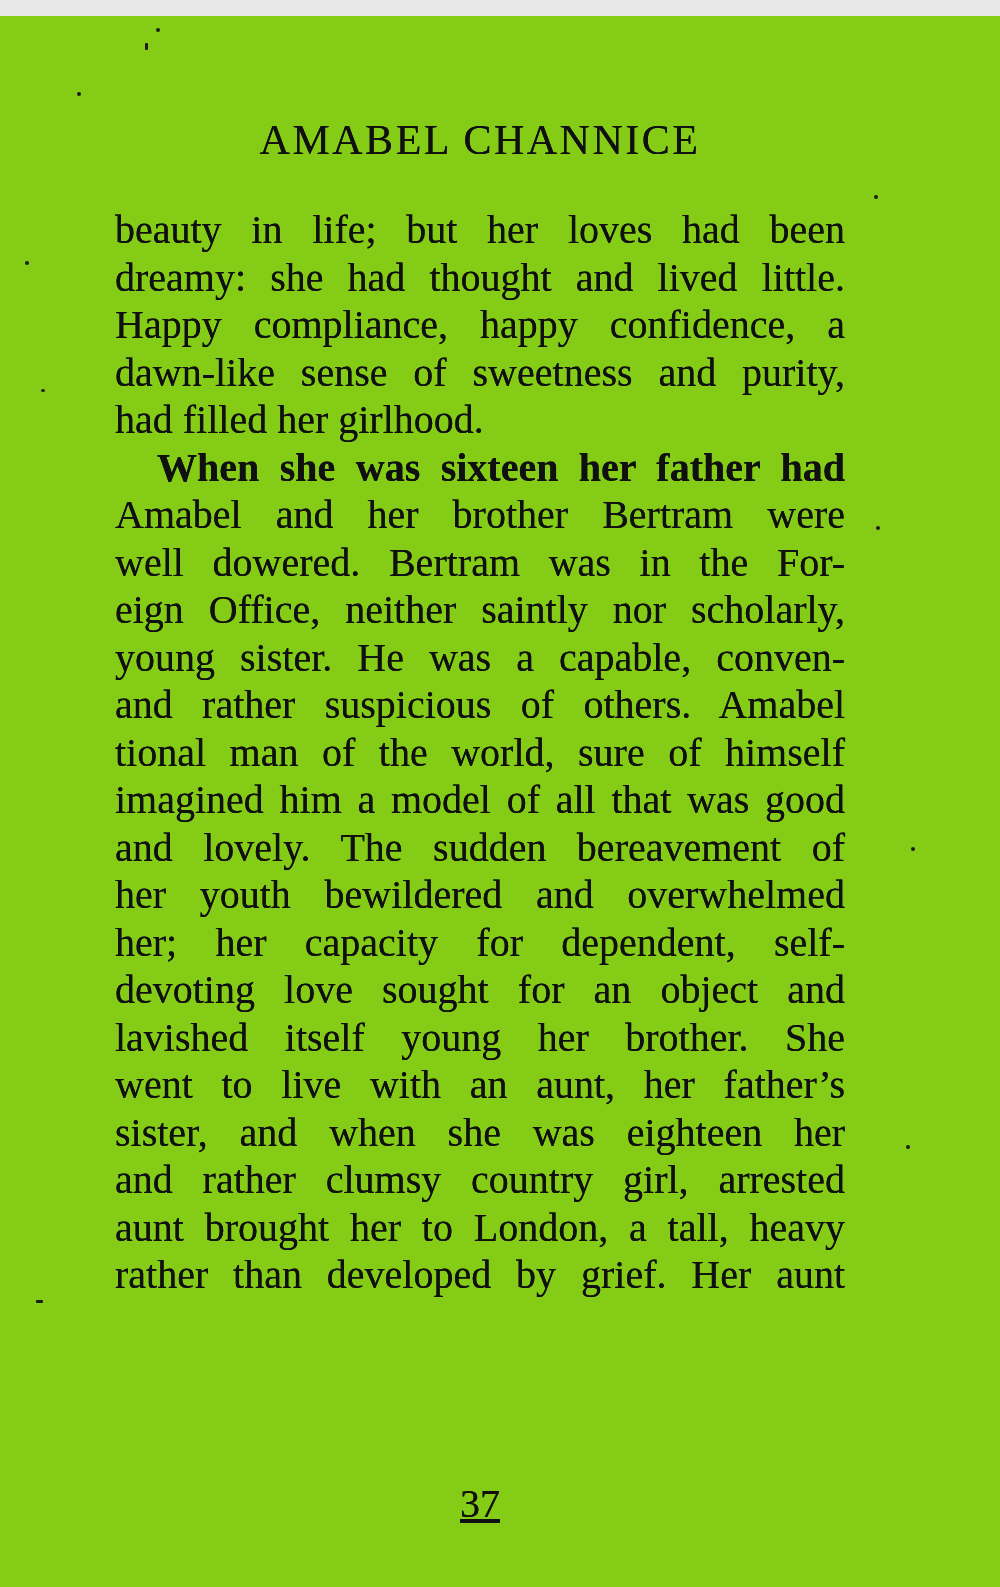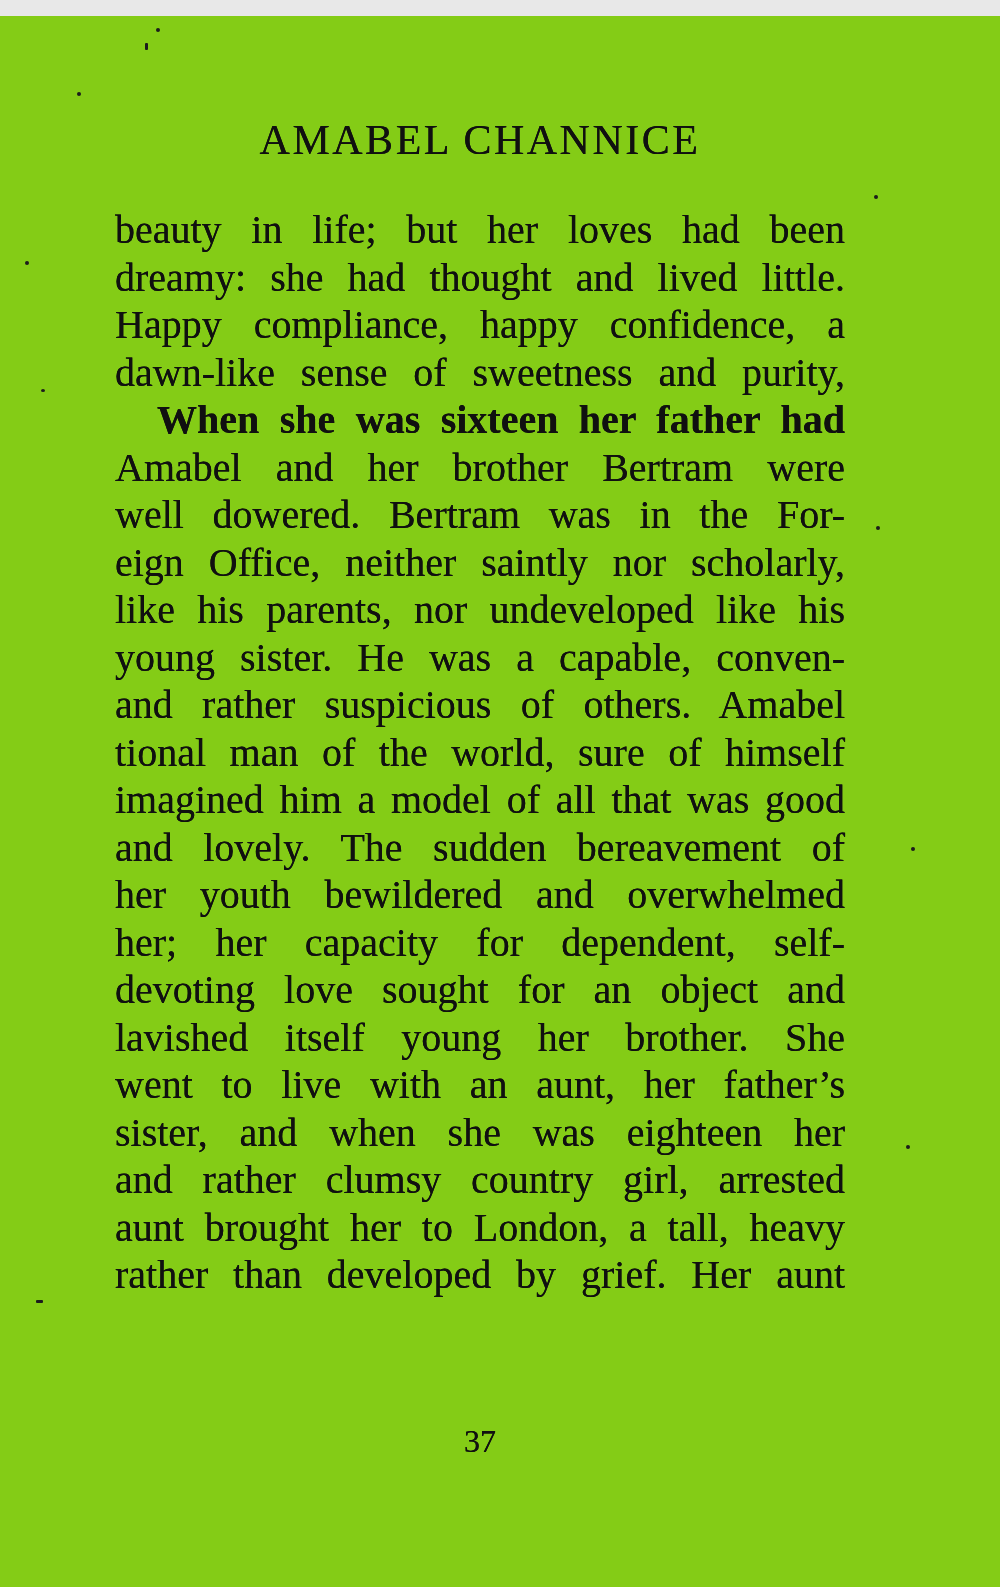--- a/index.html
+++ b/index.html
@@ -47,24 +47,25 @@
   .line.par-end {
     text-align-last: left;
   }
   .line.indent {
     text-indent: 42px;
     font-weight: bold;
   }
   .page-number {
     position: absolute;
     left: 115px;
-    top: 1407px;
+    top: 1464px;
     width: 730px;
     text-align: center;
-    font-size: 32px;
+    font-size: 40px;
+    text-decoration: underline;
   }
   
   .speck {
     position: absolute;
     background: #1c1c1c;
     border-radius: 50%;
     display: block;
   }
 </style>
 </head>
@@ -72,25 +73,25 @@
 
 <div class="page">
 
   <div class="running-header">AMABEL CHANNICE</div>
 
   <div class="body-text">
     <div class="line">beauty in life; but her loves had been</div>
     <div class="line">dreamy: she had thought and lived little.</div>
     <div class="line">Happy compliance, happy confidence, a</div>
     <div class="line">dawn-like sense of sweetness and purity,</div>
+    <div class="line par-end">had filled her girlhood.</div>
     <div class="line indent">When she was sixteen her father had</div>
     <div class="line">Amabel and her brother Bertram were</div>
     <div class="line">well dowered. Bertram was in the For-</div>
     <div class="line">eign Office, neither saintly nor scholarly,</div>
-    <div class="line">like his parents, nor undeveloped like his</div>
     <div class="line">young sister. He was a capable, conven-</div>
     <div class="line">and rather suspicious of others. Amabel</div>
     <div class="line">tional man of the world, sure of himself</div>
     <div class="line">imagined him a model of all that was good</div>
     <div class="line">and lovely. The sudden bereavement of</div>
     <div class="line">her youth bewildered and overwhelmed</div>
     <div class="line">her; her capacity for dependent, self-</div>
     <div class="line">devoting love sought for an object and</div>
     <div class="line">lavished itself young her brother. She</div>
     <div class="line">went to live with an aunt, her father’s</div>

